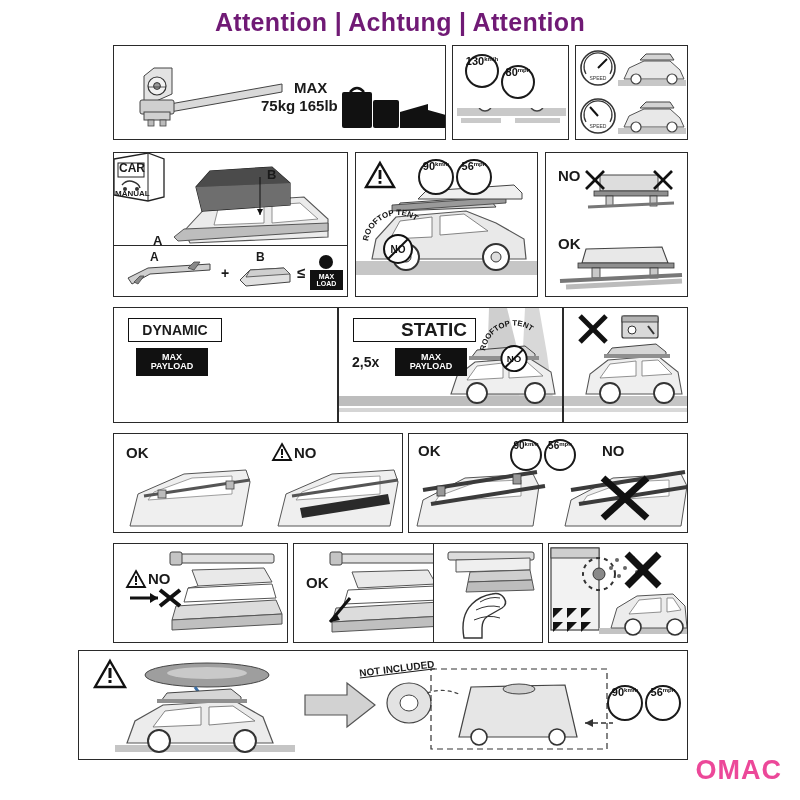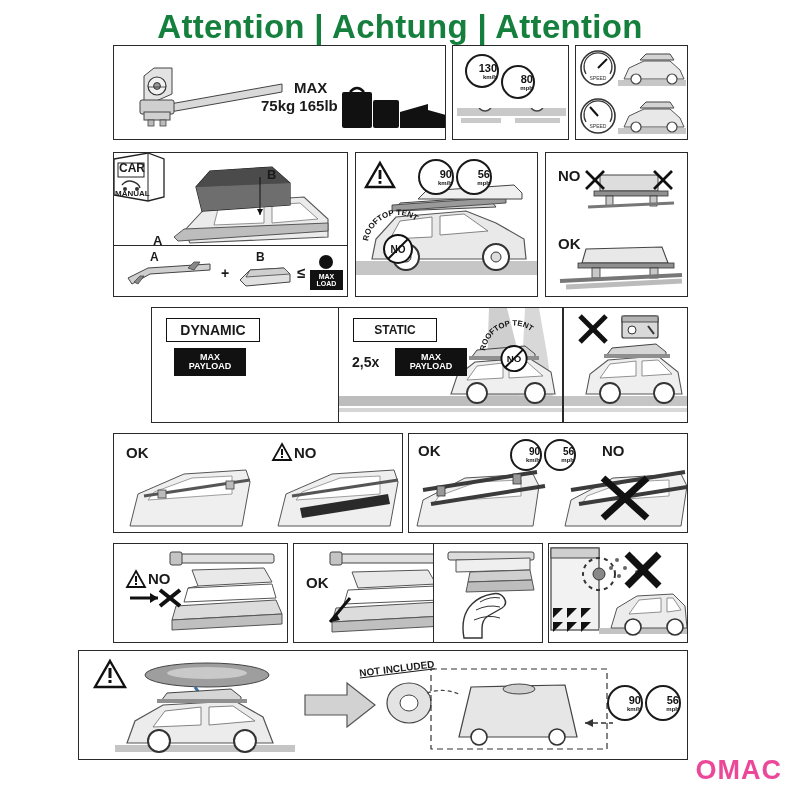--- a/index.html
+++ b/index.html
@@ -6,36 +6,36 @@
   body{
     width:800px;height:800px;
     background:#ffffff;
     font-family:"Liberation Sans", sans-serif;
     color:#1a1a1a;
     overflow:hidden;
     position:relative;
   }
   .title{
     position:absolute;left:0;top:8px;width:800px;text-align:center;
-    font-size:33px;font-weight:700;letter-spacing:.3px;color:#15803d;
+    font-size:25px;font-weight:700;letter-spacing:.3px;color:#701a75;
   }
   .sheet{position:absolute;left:0;top:0;width:800px;height:800px;}
   .panel{
     position:absolute;
     border:1.5px solid #2a2a2a;
     background:#ffffff;
     box-sizing:border-box;
     overflow:hidden;
   }
   .g-sky{position:absolute;background:#d8d8d8;}
   .lbl{position:absolute;font-weight:700;}
   .pill{
     position:absolute;border-radius:50%;
     border:2px solid #1a1a1a;background:#fff;
-    display:flex;flex-direction:column;align-items:flex-end;justify-content:center;
+    display:flex;align-items:flex-start;justify-content:center;
     font-weight:700;line-height:1;color:#111;
   }
   .pill .n{font-size:11px;}
   .pill .u{font-size:6px;font-weight:700;letter-spacing:0;}
   .blackbox{
     position:absolute;background:#111;color:#fff;font-weight:700;
     display:flex;flex-direction:column;align-items:center;justify-content:center;
     line-height:1.05;text-align:center;
   }
   .whitebox{
@@ -232,21 +232,21 @@
 
       <path d="M36,110 L40,96 L116,94 L122,110 Z" fill="#e8e8e8" stroke="#444" stroke-width="1.1"></path>
       <rect x="32" y="110" width="96" height="5" fill="#8f8f8f" stroke="#333" stroke-width="0.8"></rect>
       <rect x="46" y="115" width="8" height="10" fill="#c9c9c9" stroke="#333" stroke-width="0.8"></rect>
       <rect x="104" y="115" width="8" height="10" fill="#c9c9c9" stroke="#333" stroke-width="0.8"></rect>
       <path d="M14,128 L136,122" stroke="#777" stroke-width="4"></path>
       <path d="M20,134 L136,128" stroke="#bbb" stroke-width="5"></path>
     </svg>
   </div>
 
-  <div class="panel" style="left:113px;top:307px;width:225px;height:116px;margin-left:38px;">
+  <div class="panel" style="left:113px;top:307px;width:225px;height:116px;">
     <div class="g-sky" style="left:0;top:0;width:225px;height:116px;background:#fff;"></div>
     <svg width="225" height="116" viewBox="0 0 225 116">
       <rect x="0" y="88" width="225" height="10" fill="#c5c5c5"></rect>
       <rect x="0" y="100" width="80" height="5" fill="#d5d5d5"></rect>
       <rect x="120" y="100" width="105" height="5" fill="#d5d5d5"></rect>
       <path d="M112,86 L118,68 L136,54 L190,50 L212,64 L216,86 Z" fill="#efefef" stroke="#555" stroke-width="1.1"></path>
       <path d="M138,58 L164,55 L164,70 L128,72 Z" fill="#fff" stroke="#777" stroke-width="0.8"></path>
       <path d="M170,55 L188,54 L204,68 L170,70 Z" fill="#fff" stroke="#777" stroke-width="0.8"></path>
       <circle cx="138" cy="85" r="10" fill="#fff" stroke="#333" stroke-width="1.8"></circle>
       <circle cx="196" cy="85" r="10" fill="#fff" stroke="#333" stroke-width="1.8"></circle>
@@ -269,21 +269,21 @@
       <rect x="0" y="88" width="225" height="10" fill="#bdbdbd"></rect>
       <rect x="0" y="100" width="225" height="4" fill="#d5d5d5"></rect>
       <path d="M112,86 L118,68 L136,54 L190,50 L212,64 L216,86 Z" fill="#efefef" stroke="#555" stroke-width="1.1"></path>
       <path d="M138,58 L164,55 L164,70 L128,72 Z" fill="#fff" stroke="#777" stroke-width="0.8"></path>
       <path d="M170,55 L188,54 L204,68 L170,70 Z" fill="#fff" stroke="#777" stroke-width="0.8"></path>
       <circle cx="138" cy="85" r="10" fill="#fff" stroke="#333" stroke-width="1.8"></circle>
       <circle cx="196" cy="85" r="10" fill="#fff" stroke="#333" stroke-width="1.8"></circle>
       <path d="M132,50 L138,42 L186,38 L196,46 L196,50 Z" fill="#d6d6d6" stroke="#444" stroke-width="1"></path>
       <rect x="130" y="48" width="70" height="4" fill="#8f8f8f"></rect>
     </svg>
-    <div class="whitebox" style="left:14px;top:10px;width:82px;height:22px;font-size:12px;">
+    <div class="whitebox" style="left:14px;top:10px;width:82px;height:22px;font-size:19px;padding-left:39px;">
       <span>STATIC</span>
     </div>
     <div class="txt" style="left:13px;top:46px;font-size:14px;font-weight:700;">2,5x</div>
     <div class="blackbox" style="left:56px;top:40px;width:72px;height:28px;font-size:9px;">
       <span>MAX</span>
       <span>PAYLOAD</span>
     </div>
     <svg width="72" height="64" viewBox="0 0 74 66" style="position:absolute;left:140px;top:4px;">
       <path id="arcB" d="M6,44 A30,30 0 0,1 66,44" fill="none" stroke="none"></path>
       <text font-size="8" font-weight="700" fill="#111" font-family="Liberation Sans, sans-serif">

